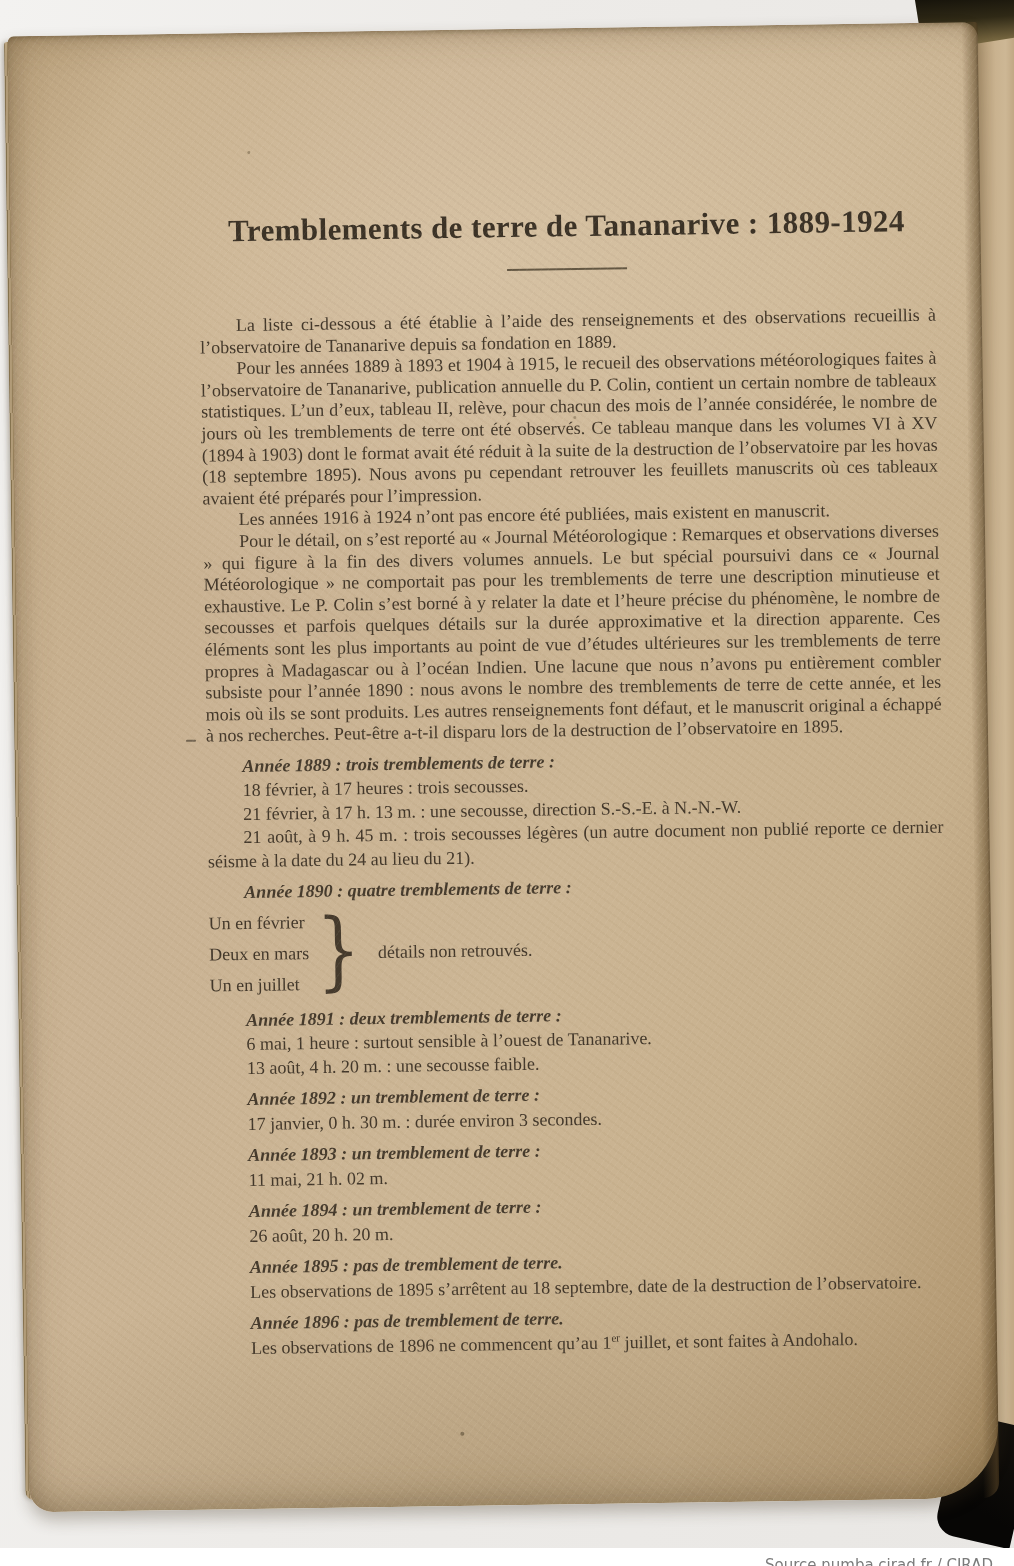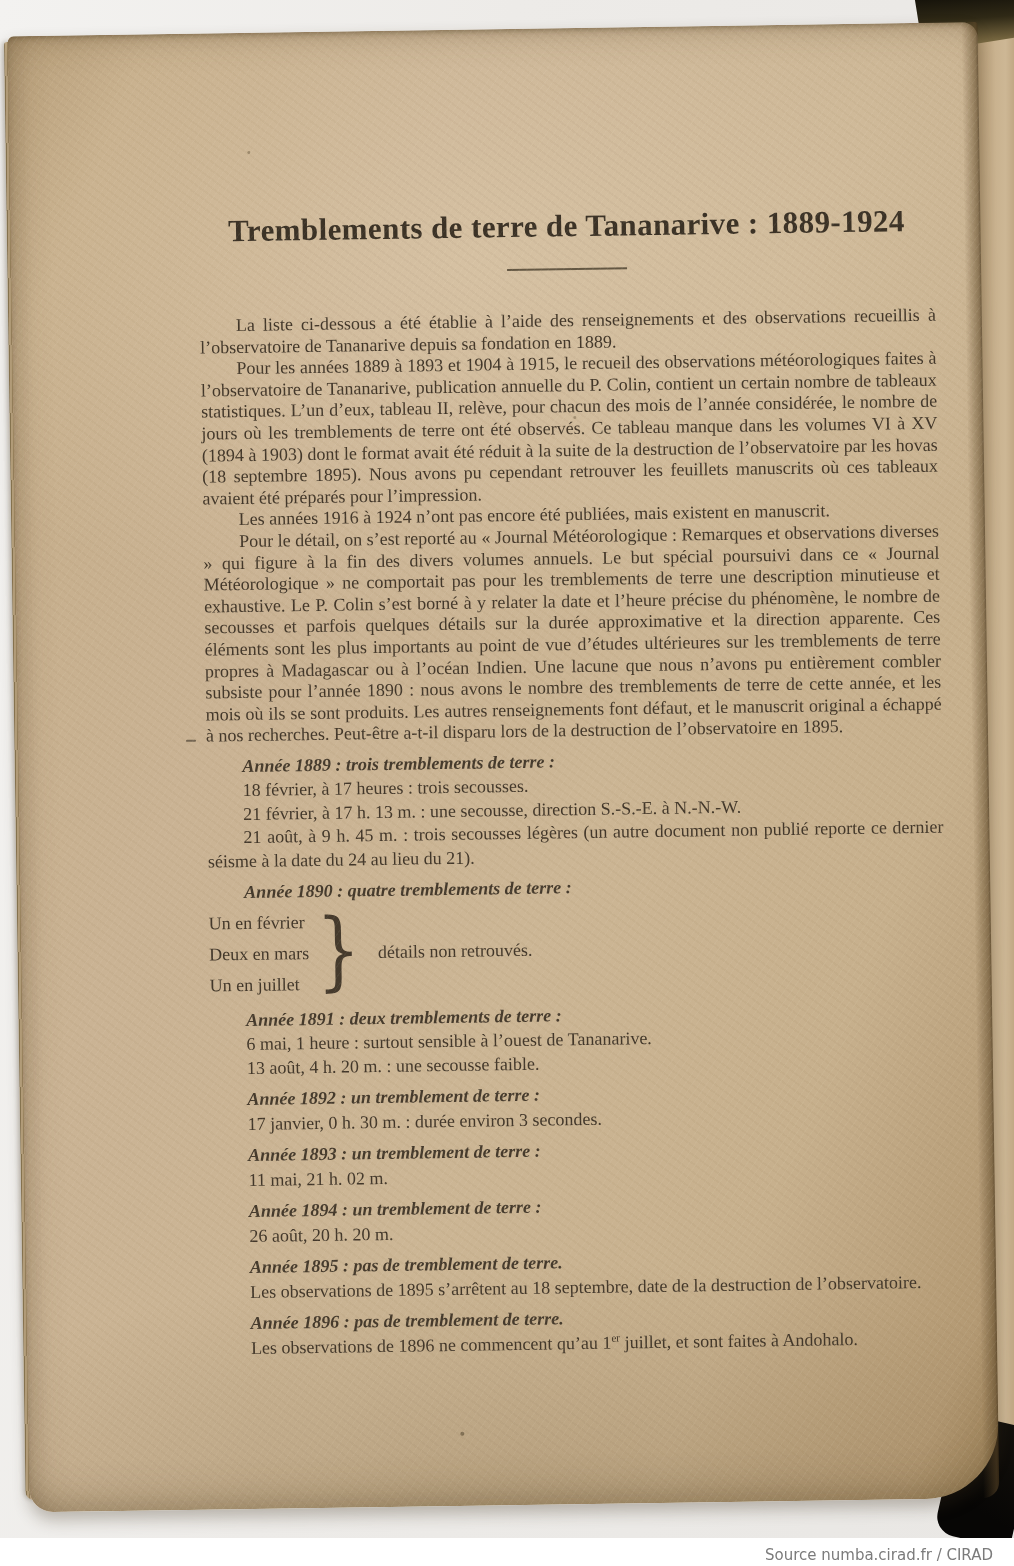--- a/index.html
+++ b/index.html
@@ -106,21 +106,21 @@
   .margin-dash {
     position: absolute; left: 168px; top: 706px; width: 10px; height: 2px;
     background: #5d5040; opacity: .8; border-radius: 1px;
   }
   .speck { position: absolute; background: #6b5b42; border-radius: 50%; opacity: .75; }
   .s1 { left: 432px; top: 1402px; width: 4px; height: 4px; }
   .s2 { left: 560px; top: 388px; width: 3px; height: 3px; opacity:.45; }
   .s3 { left: 238px; top: 118px; width: 3px; height: 3px; opacity:.5; }
 
   .footer-bar {
-    position: absolute; left: 0; right: 0; bottom: 0; height: 28px;
+    position: absolute; left: 0; right: 0; bottom: 0; height: 18px;
     background: #ffffff; z-index: 5;
     text-align: right; line-height: 34px; padding-right: 21px; box-sizing: border-box;
     font-family: "DejaVu Sans", sans-serif; font-size: 15px; color: #7b7b7b;
   }
 </style>
 </head>
 <body>
 
 <div class="stage">
 

